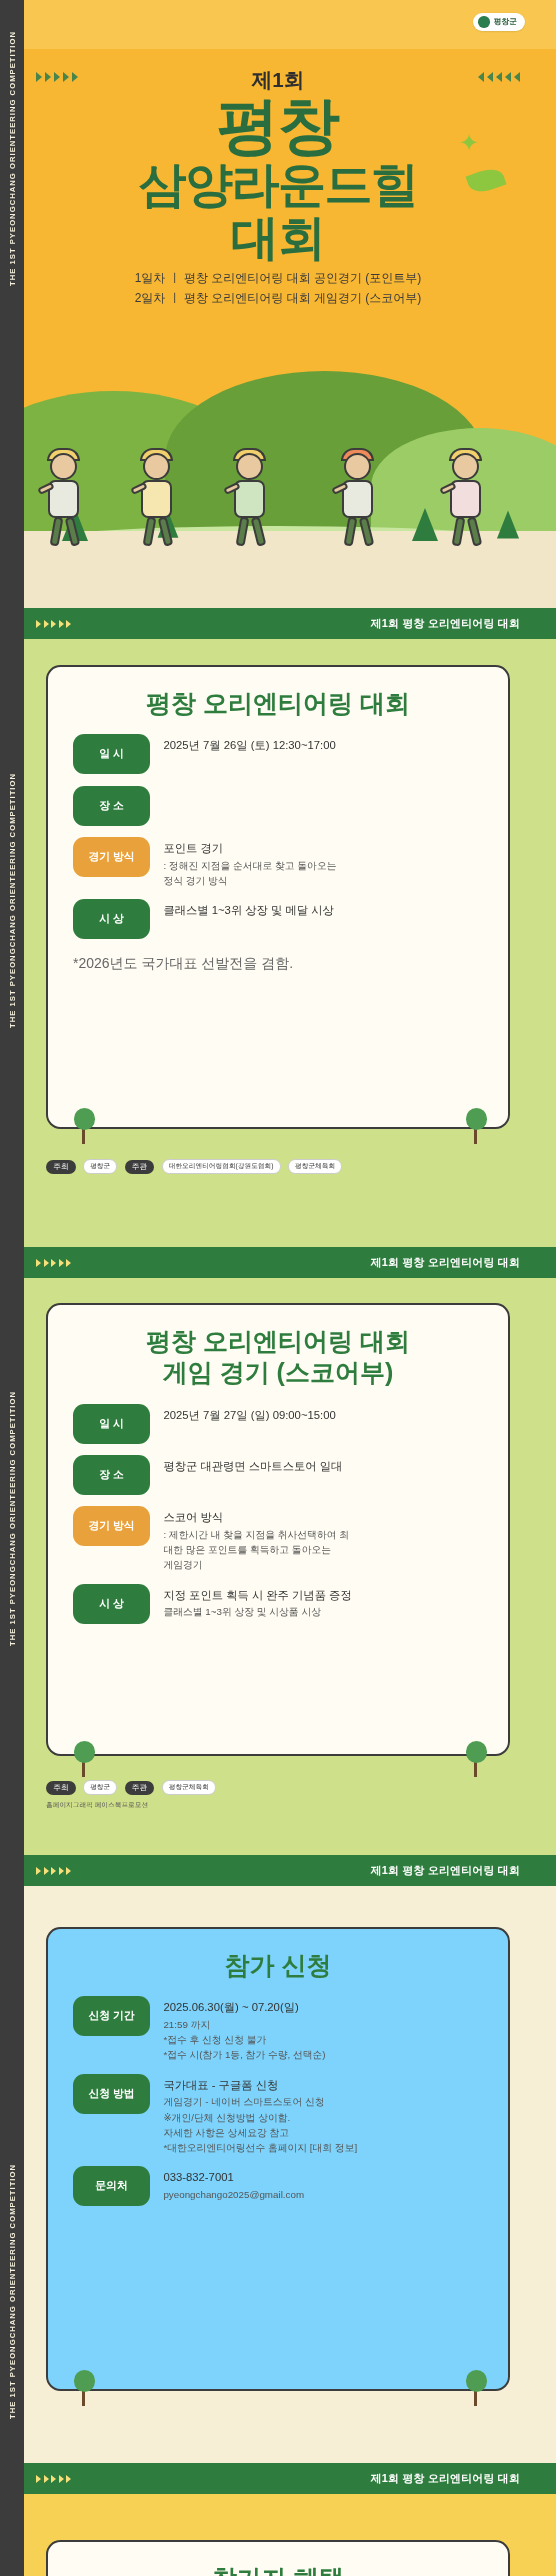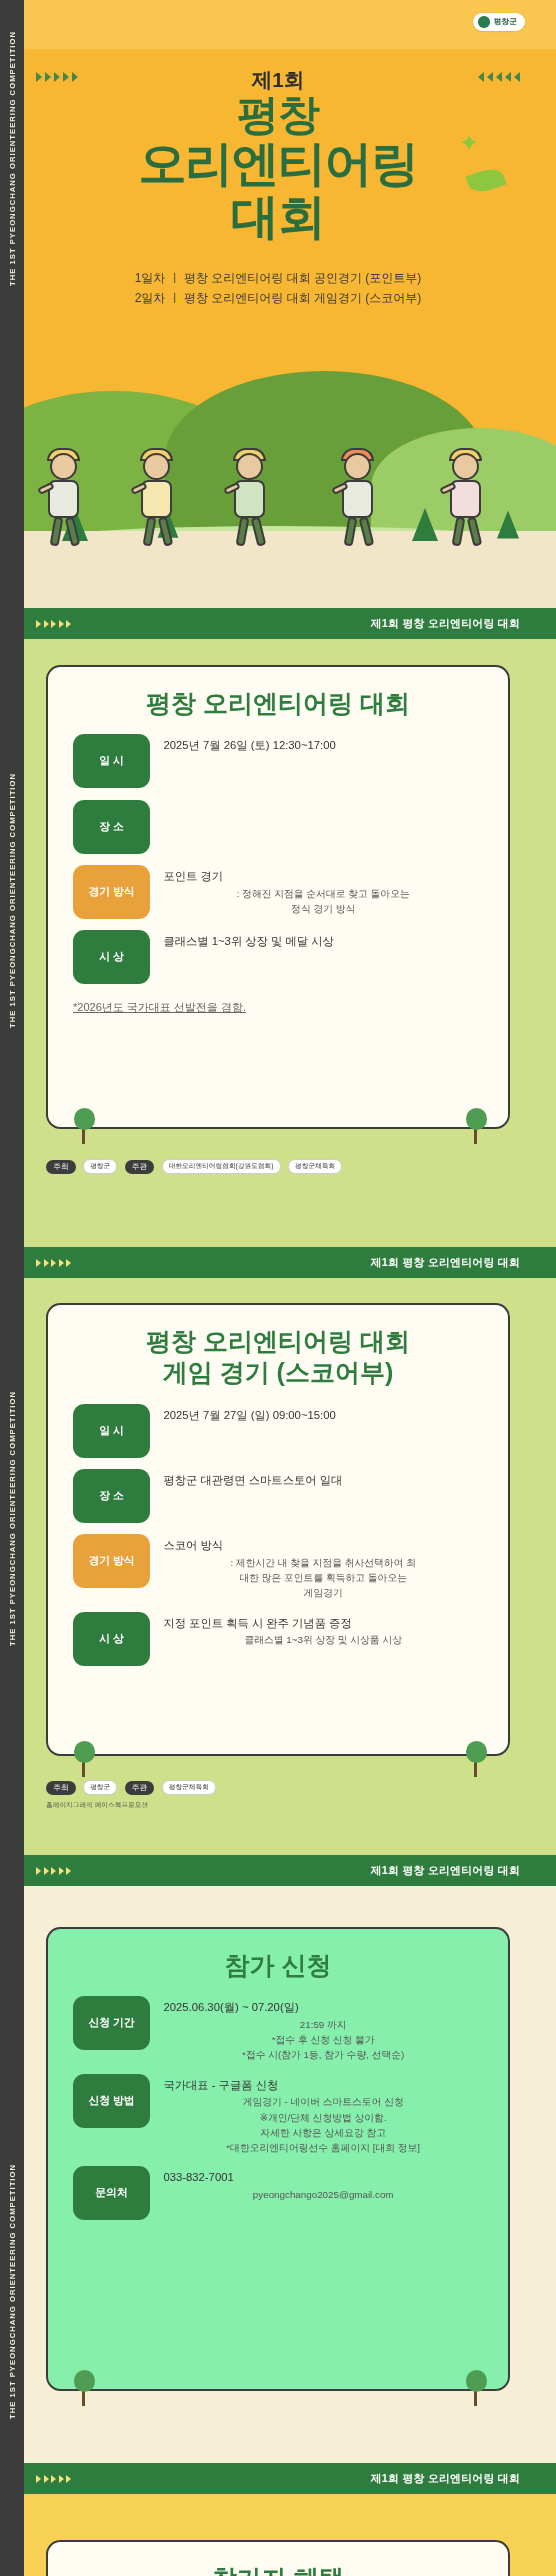--- a/index.html
+++ b/index.html
@@ -105,21 +105,21 @@
     color: #2f2f2f;
   }
   .hero-title {
     position: absolute;
     top: 93px; left: 0; right: 0;
     text-align: center;
     color: #2a6e3f;
     font-weight: bold;
     line-height: 1.05;
   }
-  .hero-title .l1 { font-size: 42px; letter-spacing: -1px; display: block; }
+  .hero-title .l1 { font-size: 62px; letter-spacing: -1px; display: block; }
   .hero-title .l2 { font-size: 48px; letter-spacing: -1.5px; display: block; margin-top: 2.1px; }
   .hero-title .l3 { font-size: 48px; letter-spacing: -1px; display: block; margin-top: 2.1px; }
 
   .hero-sub {
     position: absolute;
     top: 268px; left: 0; right: 0;
     text-align: center;
     color: #3a3a3a;
     font-size: 12px;
     line-height: 1.7;
@@ -301,37 +301,36 @@
     margin-bottom: 11.3px;
   }
   .row-label {
     flex: 0 0 77px;
     background: #2f7d3e;
     color: #fff;
     border-radius: 11.3px;
     text-align: center;
     font-size: 10.8px;
     font-weight: bold;
-    padding: 20px 0;
+    padding: 13px 0;
     margin-right: 13.4px;
   }
   .row-label.alt { background: #e9a23b; }
   .row-value {
     flex: 1;
     font-size: 11.3px;
     color: #333;
     line-height: 1.55;
     padding-top: 3.1px;
   }
-  .row-value .small { font-size: 9.8px; color: #555; display: block; text-align: center; }
+  .row-value .small { font-size: 9.8px; color: #555; display: block; }
   .note {
-    font-size: 11px;
+    font-size: 14px;
     color: #666;
     margin-top: 16px;
-    text-decoration: underline;
   }
 
   
   .sponsors {
     position: absolute;
     left: 46px; width: 464px;
     display: flex;
     align-items: center;
     gap: 7.2px;
     font-size: 7.7px;
@@ -404,21 +403,21 @@
         <i class="chev"></i>
         <i class="chev"></i>
         <i class="chev"></i>
         <i class="chev"></i>
     </div>
 
     <div class="hero-ordinal">제1회</div>
 
     <div class="hero-title">
       <span class="l1">평창</span>
-      <span class="l2">오리엔티어링</span>
+      <span class="l2">삼양라운드힐</span>
       <span class="l3">대회</span>
     </div>
 
     <div class="hero-star">✦</div>
     <div class="hero-leaf"></div>
 
     <div class="hero-sub">
       <div>1일차 ㅣ 평창 오리엔티어링 대회 공인경기 (포인트부)</div>
       <div>2일차 ㅣ 평창 오리엔티어링 대회 게임경기 (스코어부)</div>
     </div>
@@ -593,21 +592,21 @@
         <i></i>
         <i></i>
         <i></i>
         <i></i>
       </div>
     <div class="hdr-title">제1회 평창 오리엔티어링 대회</div>
   </div>
 
   <div class="band band-cream" style="top:1886px; height:577px; background:#f6efd6;"></div>
 
-  <div class="card" style="top:1927px; height:464px; background:#86efac;">
+  <div class="card" style="top:1927px; height:464px; background:#7dd3fc;">
     <div class="card-title">참가 신청</div>
 
     <div class="row">
       <div class="row-label">신청 기간</div>
       <div class="row-value">
         <span>2025.06.30(월) ~ 07.20(일)</span>
         <span class="small" style="white-space:pre-line;">21:59 까지
 *접수 후 신청 신청 불가
 *접수 시(참가 1등, 참가 수량, 선택순)</span>
       </div>

